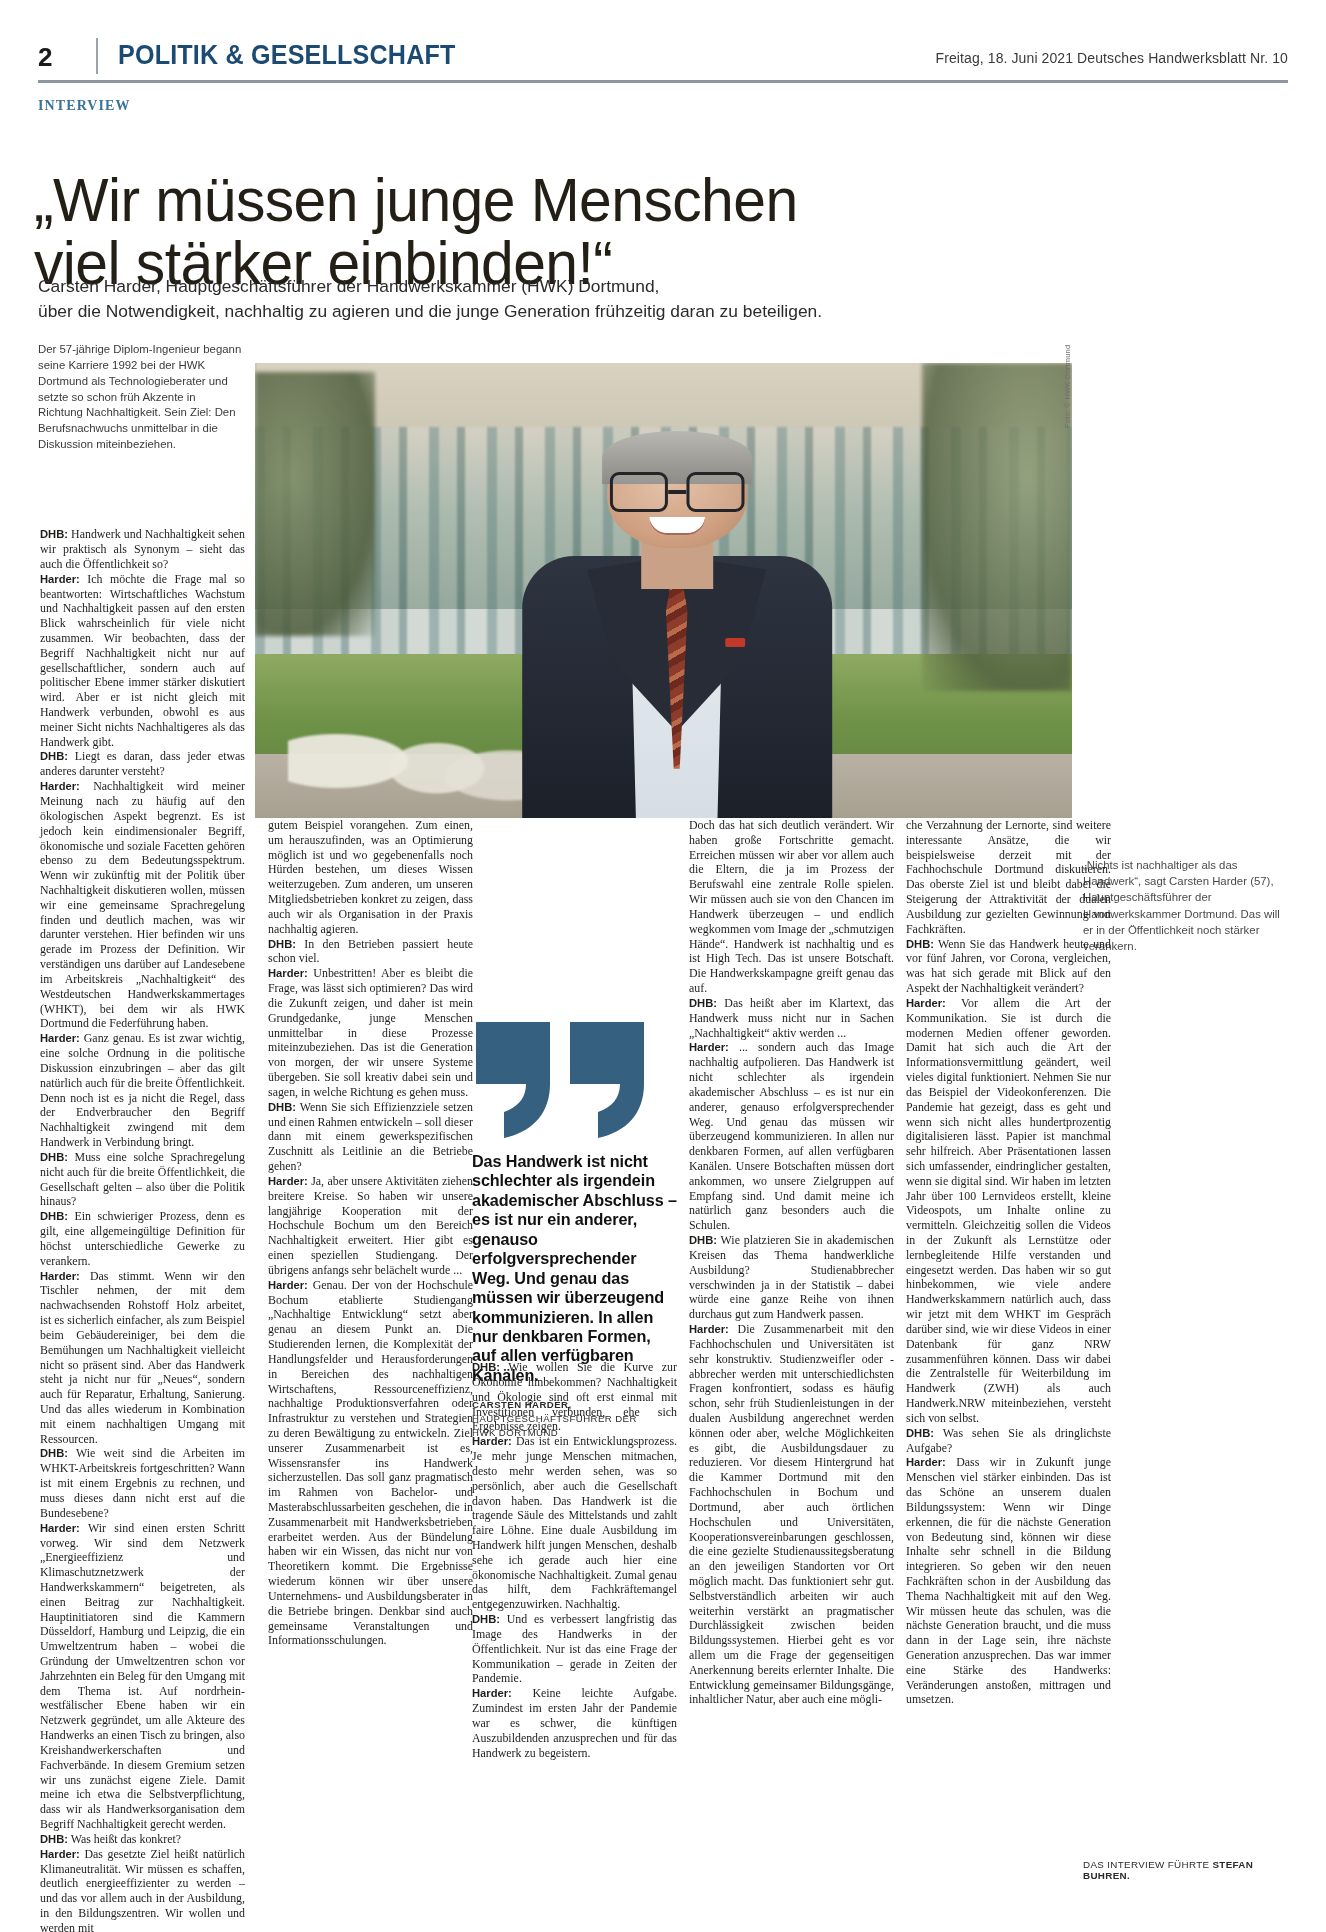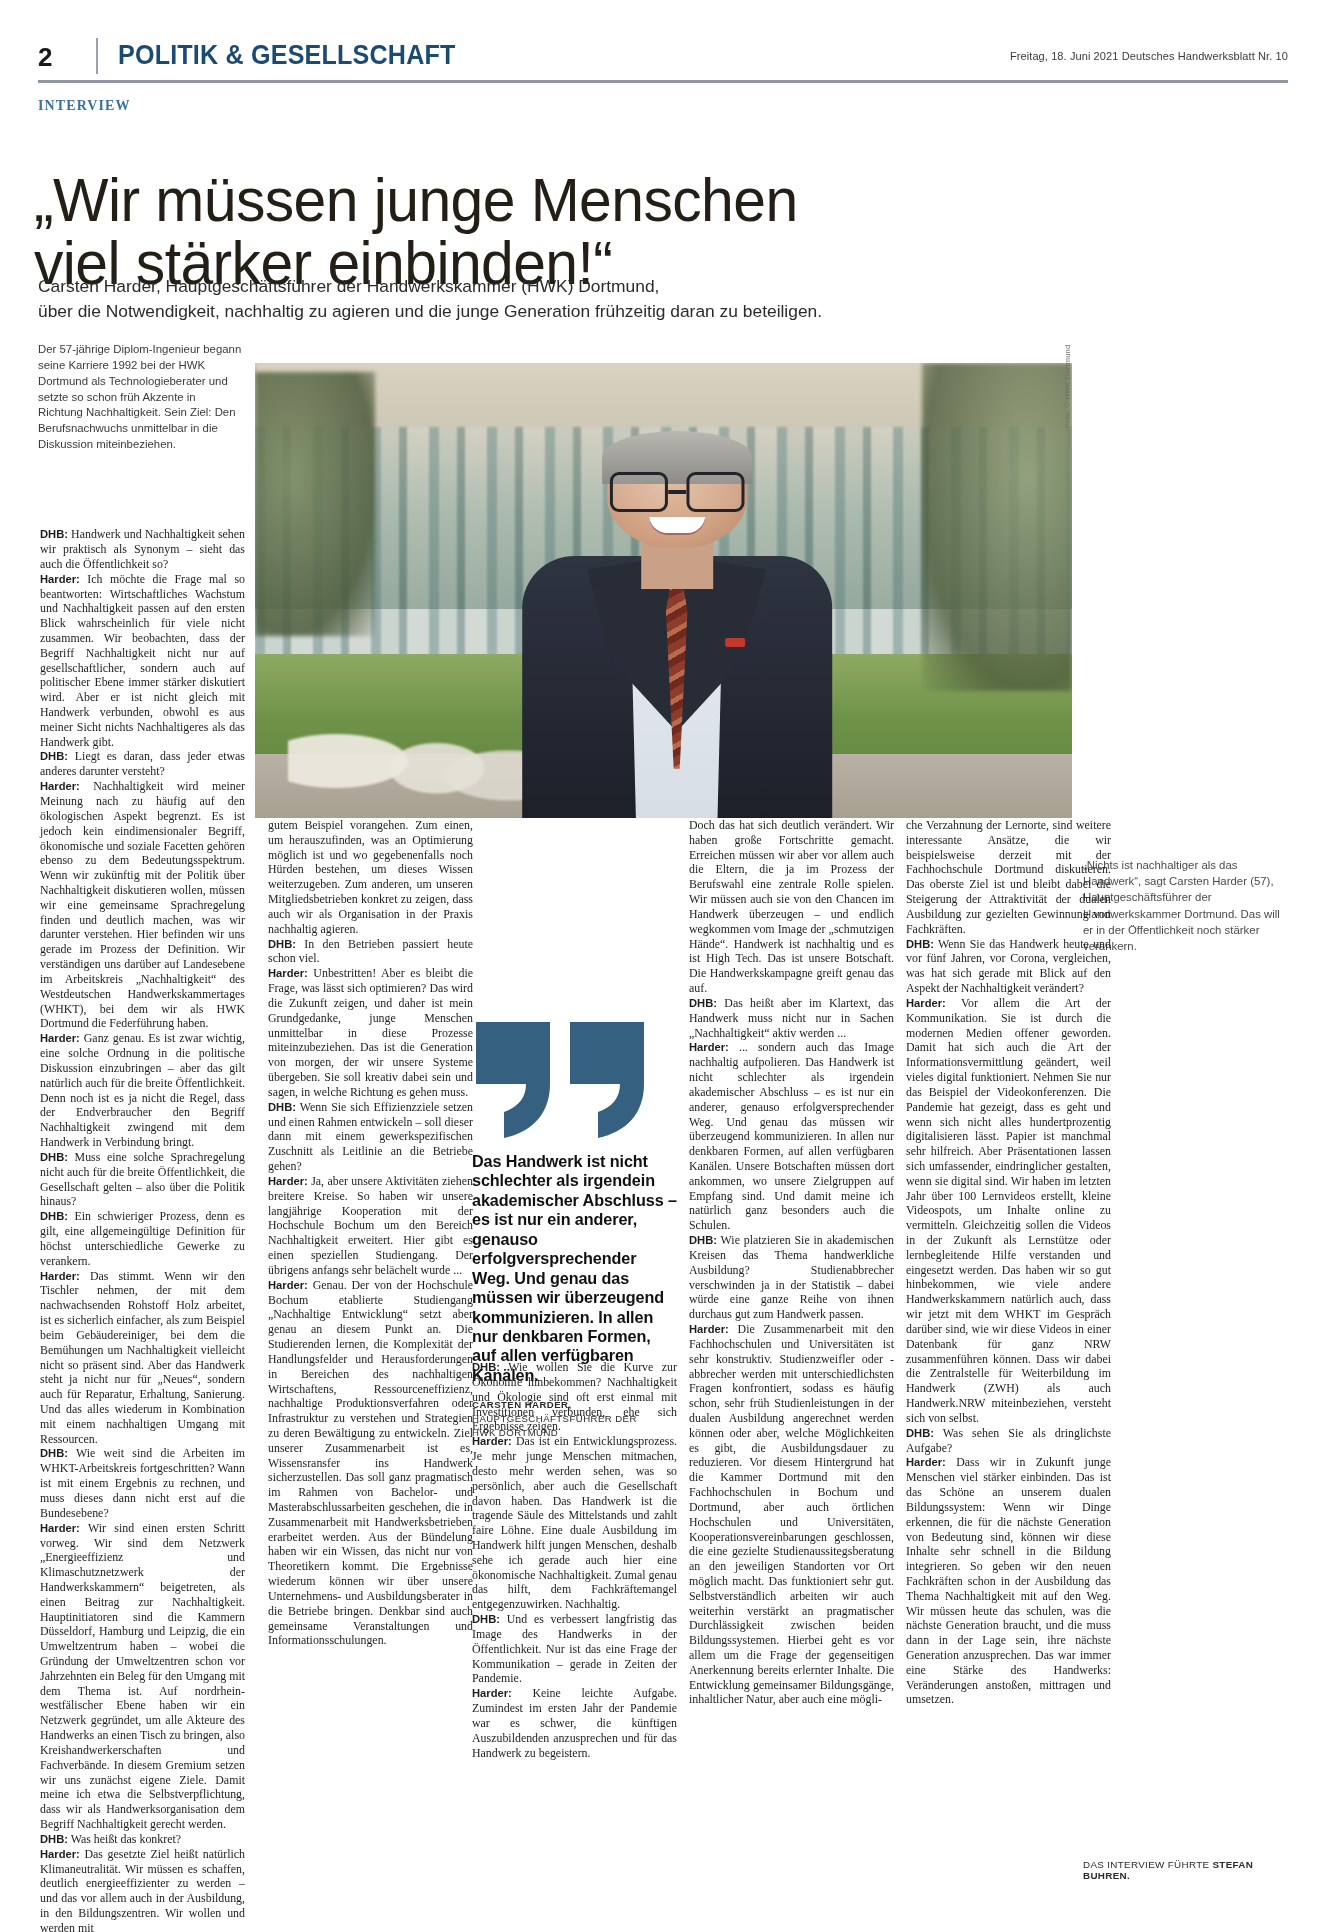--- a/index.html
+++ b/index.html
@@ -20,21 +20,21 @@
   .mh-rule-v{position:absolute;left:58px;top:0px;width:2px;height:36px;background:#9aa3ad;}
   .mh-section{
     position:absolute;left:80px;top:2px;
     font-size:27px;font-weight:700;letter-spacing:0.2px;
     color:#1b4a73;
     font-family:"Liberation Sans",sans-serif;
     transform:scaleX(0.93);transform-origin:left center;
   }
   .mh-issue{
     position:absolute;right:0;top:12px;text-align:right;
-    font-size:11px;color:#3a3a3a;letter-spacing:0.1px;white-space:nowrap;
+    font-size:14px;color:#3a3a3a;letter-spacing:0.1px;white-space:nowrap;
   }
   .mh-rule-h{position:absolute;left:38px;top:80px;width:1250px;height:2.5px;background:#8e979f;}
 
   
   .kicker{
     position:absolute;left:38px;top:98px;
     font-size:14px;font-weight:700;letter-spacing:1.1px;color:#3b7299;font-family:Liberation Serif, serif;
   }
   .headline{
     position:absolute;left:34px;top:128px;width:1000px;

